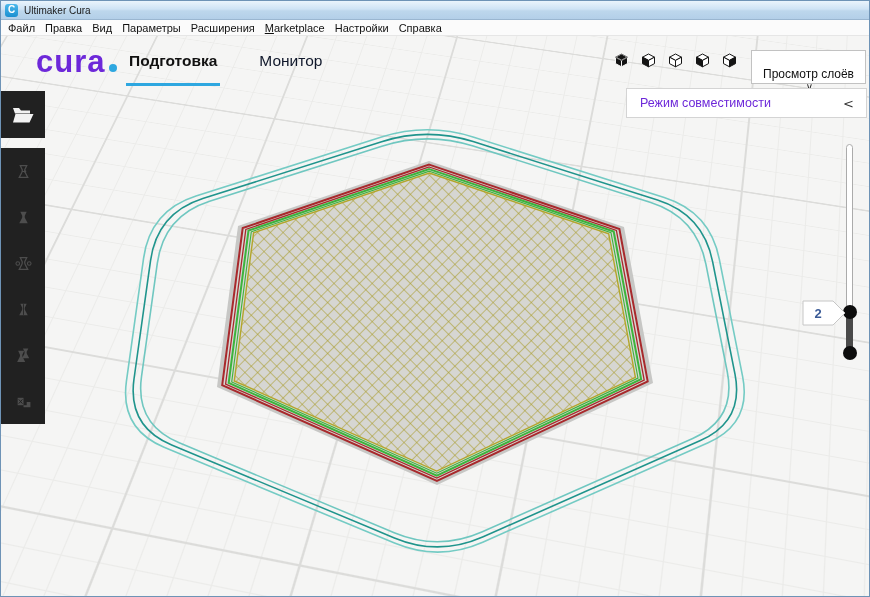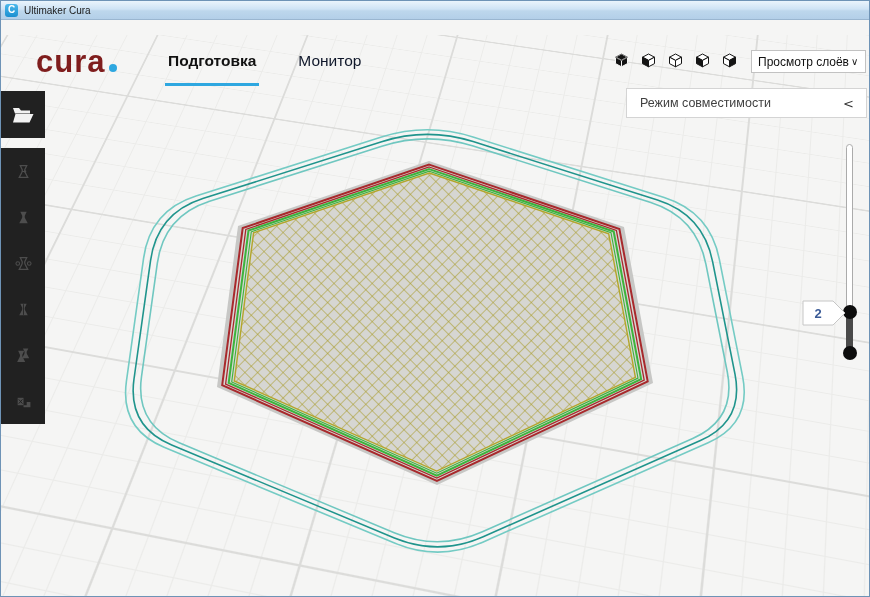--- a/index.html
+++ b/index.html
@@ -29,40 +29,40 @@
       linear-gradient(#dcdcda 2px,transparent 2px),
       linear-gradient(90deg,#dcdcda 2px,transparent 2px),
       linear-gradient(#ebebe9 1px,transparent 1px),
       linear-gradient(90deg,#ebebe9 1px,transparent 1px);
     background-size:160px 160px,160px 160px,32px 32px,32px 32px;
     transform:translate(-50%,-54%) perspective(1500px) rotateX(42deg) rotateZ(12deg);}
   #scene-svg{position:absolute;left:0;top:-34px;width:870px;height:597px;z-index:1;pointer-events:none;}
 
   
   #logo{position:absolute;left:35px;top:43px;z-index:30;font-weight:bold;font-size:31px;
-    letter-spacing:1px;color:#7f1d1d;display:flex;align-items:baseline;}
+    letter-spacing:1px;color:#6d28d9;display:flex;align-items:baseline;}
   #logo .dot{width:8px;height:8px;border-radius:50%;margin-left:4px;display:inline-block;}
-  #stage-tabs{position:absolute;left:128px;top:51px;z-index:30;display:flex;gap:42px;margin-left:39px;}
+  #stage-tabs{position:absolute;left:128px;top:51px;z-index:30;display:flex;gap:42px;}
   .stage-tab{font-size:15.5px;cursor:pointer;padding-bottom:10px;position:relative;}
   .stage-tab.active{font-weight:bold;color:#111;}
   .stage-tab.inactive{color:#0f172a;}
   .stage-tab.active::after{content:"";position:absolute;left:-3px;right:-3px;bottom:-6px;height:3px;}
 
   
   #camera-views{position:absolute;left:613px;top:52px;z-index:30;display:flex;gap:12px;}
   .cube-btn{width:15px;height:15px;cursor:pointer;}
   #view-mode{position:absolute;left:750px;top:49px;width:115px;height:23px;z-index:30;
     background:#fff;border:1px solid #c2c2c2;display:flex;align-items:center;
-    font-size:12px;color:#111;padding:4px 6px;box-sizing:border-box;cursor:pointer;}
+    font-size:12px;color:#111;padding:16px 6px;box-sizing:border-box;cursor:pointer;flex-direction:column;}
   #view-mode .chev{margin-left:2px;font-size:10px;color:#222;}
 
   
   #compat-panel{position:absolute;left:625px;top:87px;width:241px;height:30px;z-index:30;
     background:#fff;border:1px solid #d4d4d4;display:flex;align-items:center;box-sizing:border-box;}
-  #compat-panel .title{font-size:12.5px;color:#404040;padding-left:13px;flex:1;}
+  #compat-panel .title{font-size:12.5px;color:#6d28d9;padding-left:13px;flex:1;}
   #compat-panel .chev{padding-right:12px;font-size:13px;color:#333;cursor:pointer;font-family:"DejaVu Sans",sans-serif;}
 
   
   .tool-box{position:absolute;left:0;width:44px;background:#212121;z-index:30;}
   #open-box{top:90px;height:47px;display:flex;align-items:center;justify-content:center;cursor:pointer;}
   #tools-box{top:147px;height:276px;display:flex;flex-direction:column;}
   .tool-btn{flex:1;display:flex;align-items:center;justify-content:center;cursor:pointer;}
 
   
   #layer-slider{position:absolute;z-index:30;}
@@ -79,20 +79,30 @@
 #layer-tag text{fill:#3a5a96;}</style></head>
 <body>
 
 <div id="app">
 
   <div id="titlebar">
     <div id="app-icon">C</div>
     <div id="window-title">Ultimaker Cura</div>
   </div>
 
+  <div id="menubar">
+      <div class="menu-item">Файл</div>
+      <div class="menu-item">Правка</div>
+      <div class="menu-item">Вид</div>
+      <div class="menu-item">Параметры</div>
+      <div class="menu-item">Расширения</div>
+      <div class="menu-item"><span class="u">M</span>arketplace</div>
+      <div class="menu-item">Настройки</div>
+      <div class="menu-item">Справка</div>
+    </div>
 
   <div id="viewport">
     <div id="floor"></div>
     <svg id="scene-svg" viewBox="0 0 870 597">
         <defs>
           <pattern id="xhatch" width="9" height="9" patternUnits="userSpaceOnUse" patternTransform="rotate(45 432 310)">
     <path d="M0 0 H9" stroke="#a89b2a" stroke-width="1.1" fill="none"></path>
     <path d="M0 0 V9" stroke="#a89b2a" stroke-width="1.1" fill="none"></path>
   </pattern>
         </defs>

